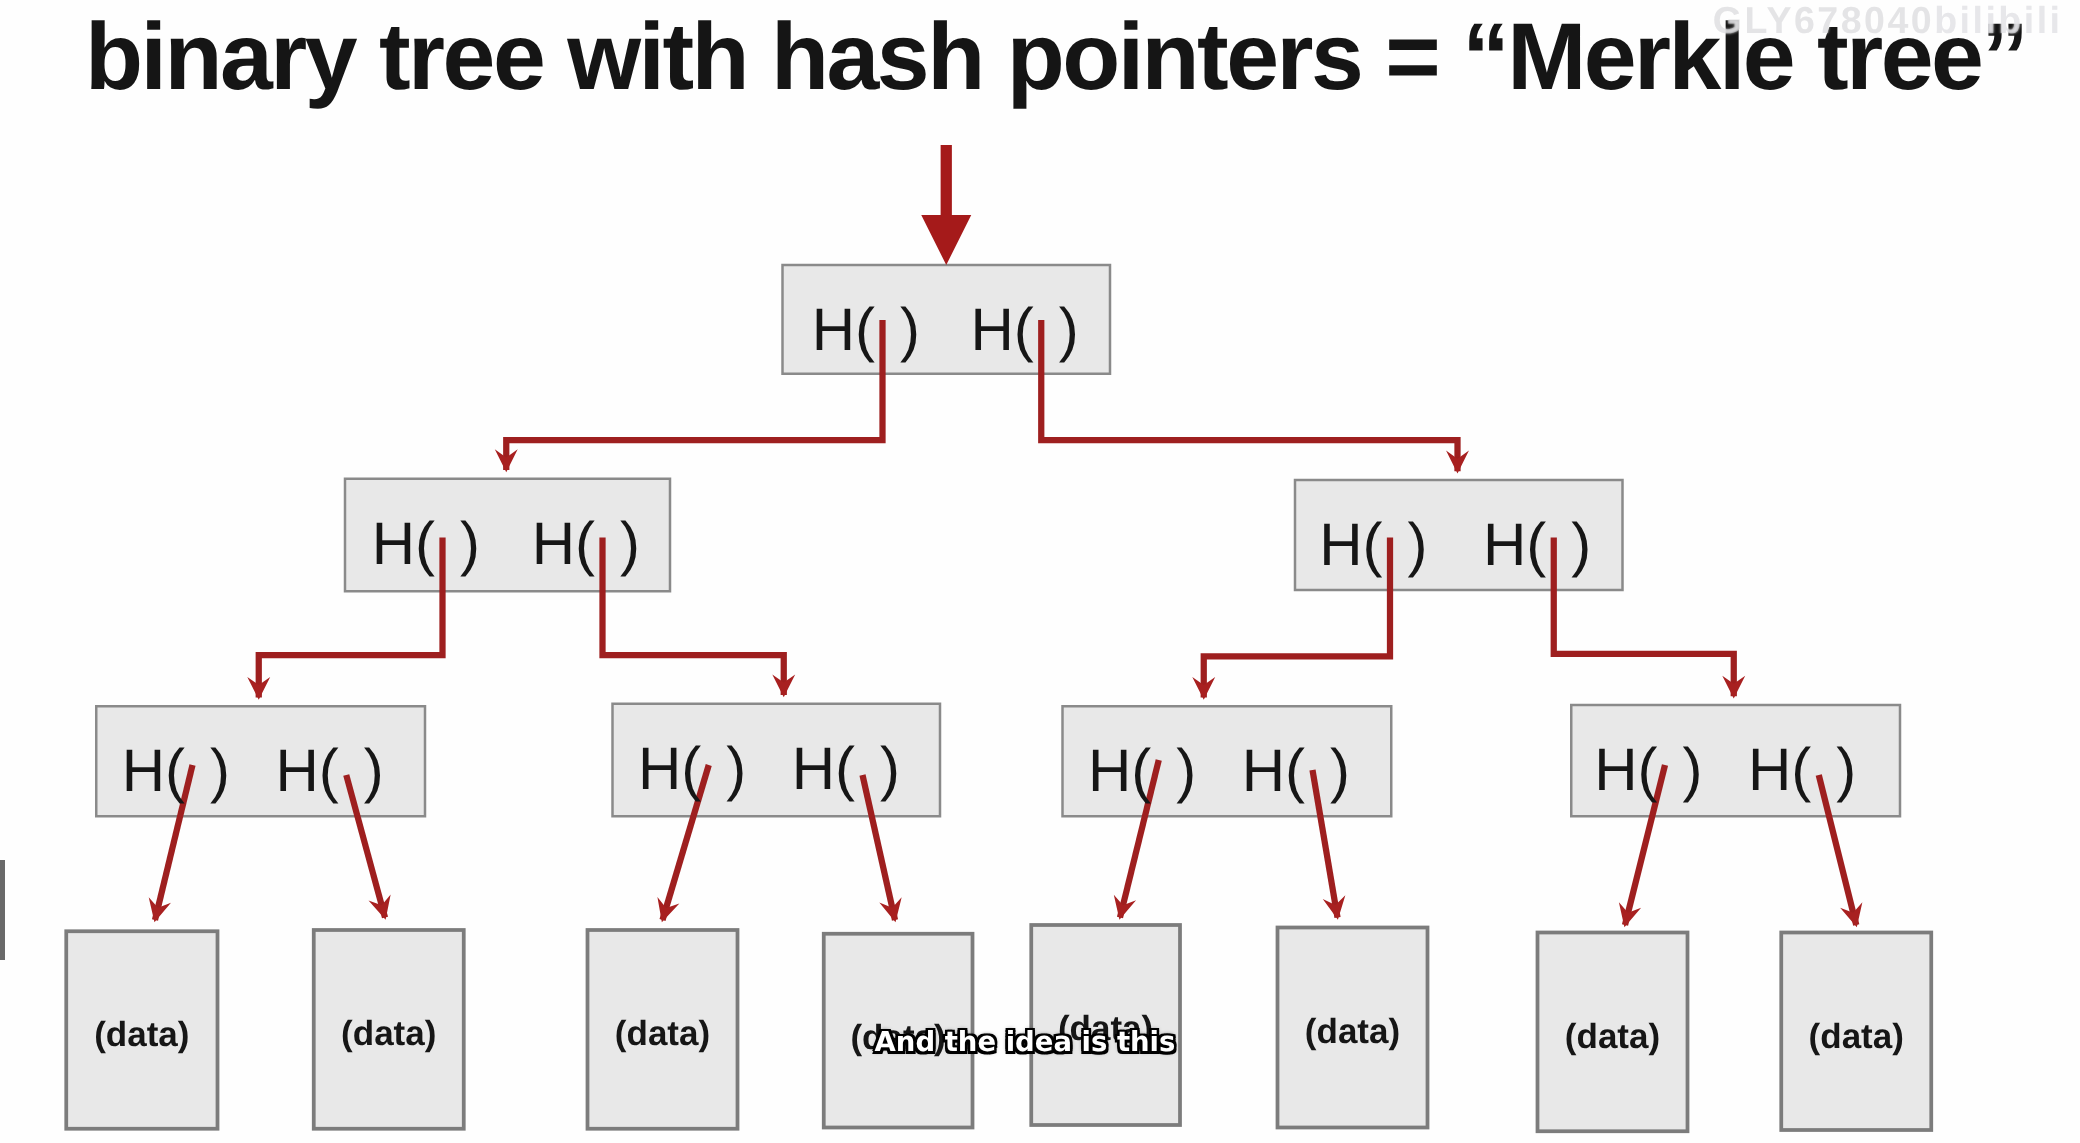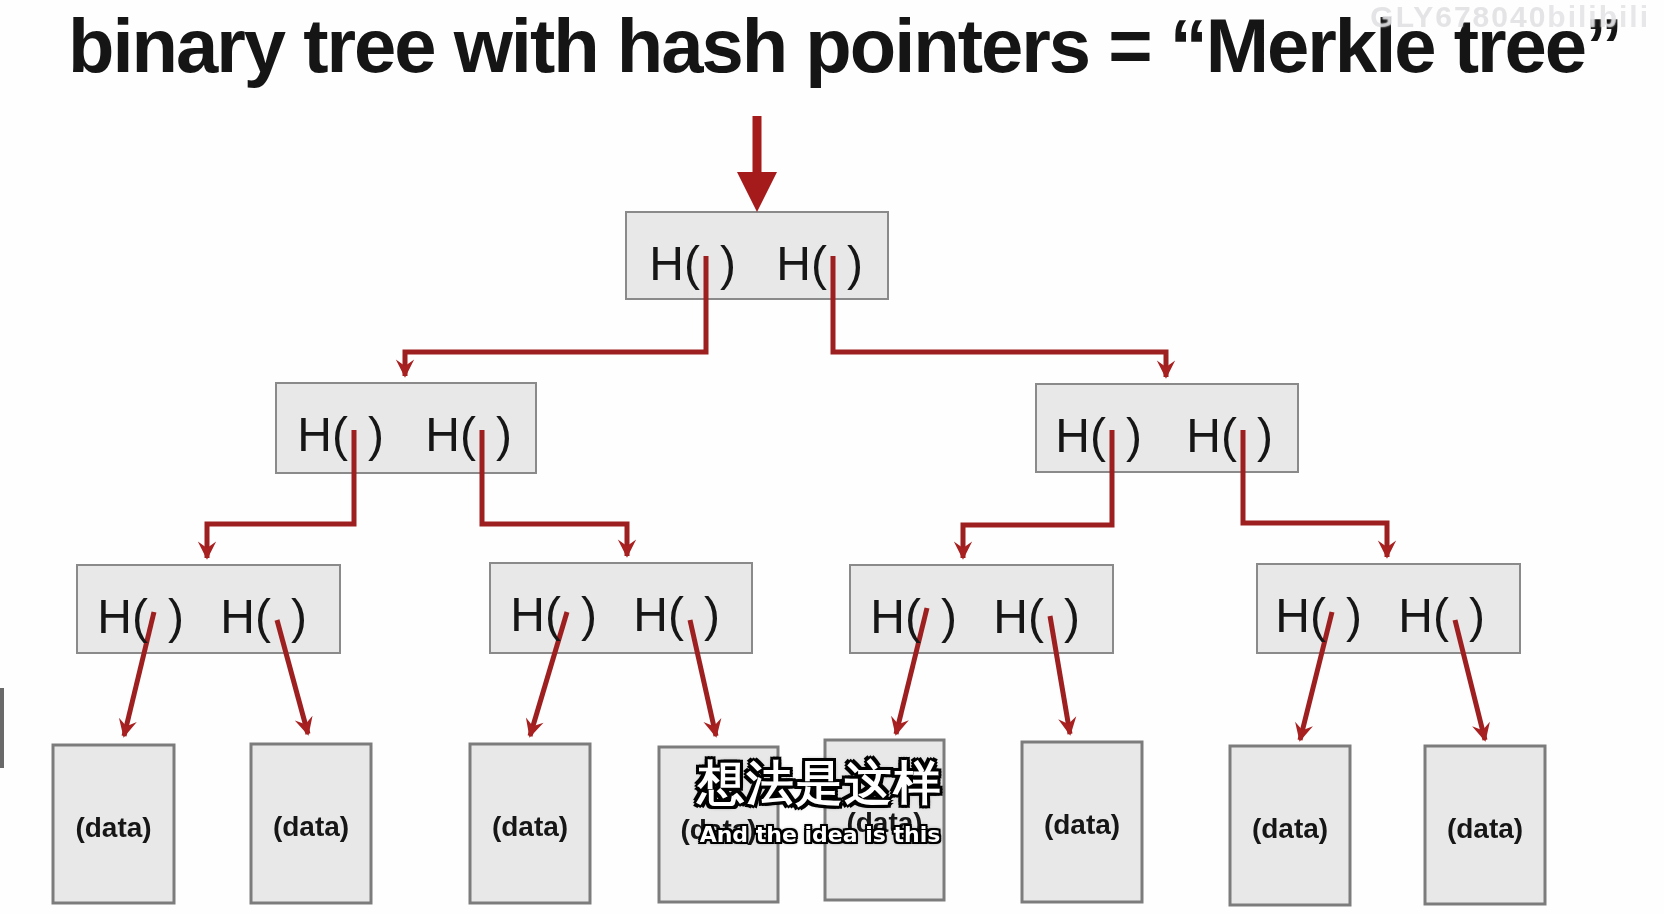--- a/index.html
+++ b/index.html
@@ -133,21 +133,20 @@
         <text x="311" y="836" text-anchor="middle" class="leaf-text">(data)</text>
         <text x="530" y="836" text-anchor="middle" class="leaf-text">(data)</text>
         <text x="718.5" y="839" text-anchor="middle" class="leaf-text">(data)</text>
         <text x="884.5" y="832" text-anchor="middle" class="leaf-text">(data)</text>
         <text x="1082" y="834" text-anchor="middle" class="leaf-text">(data)</text>
         <text x="1290" y="838" text-anchor="middle" class="leaf-text">(data)</text>
         <text x="1485" y="838" text-anchor="middle" class="leaf-text">(data)</text>
       </g>
   </svg>
 
-  <div class="subtitle subtitle-cn">想法是这样</div>
 
   <div class="subtitle subtitle-en">And the idea is this</div>
 
   <div class="watermark">
     <span>GLY678040</span><span class="wm-logo">bilibili</span>
   </div>
 
   <div class="edge-artifact"></div>
 
 </div>

